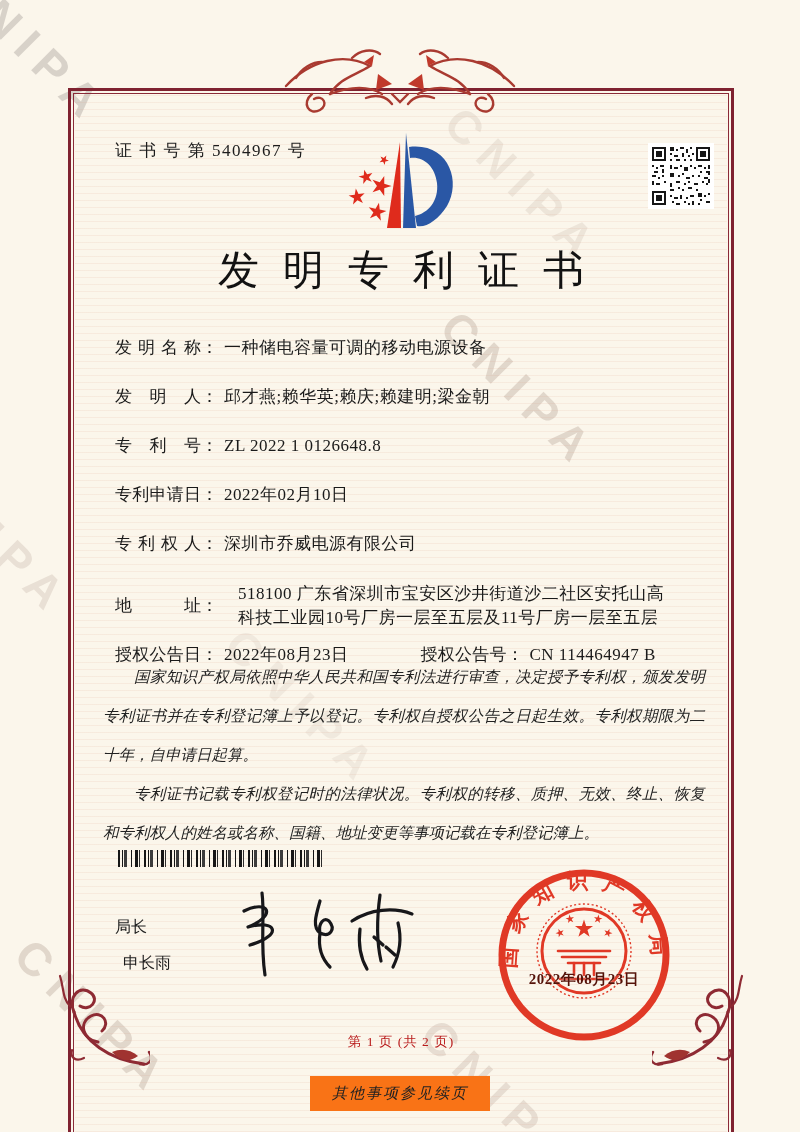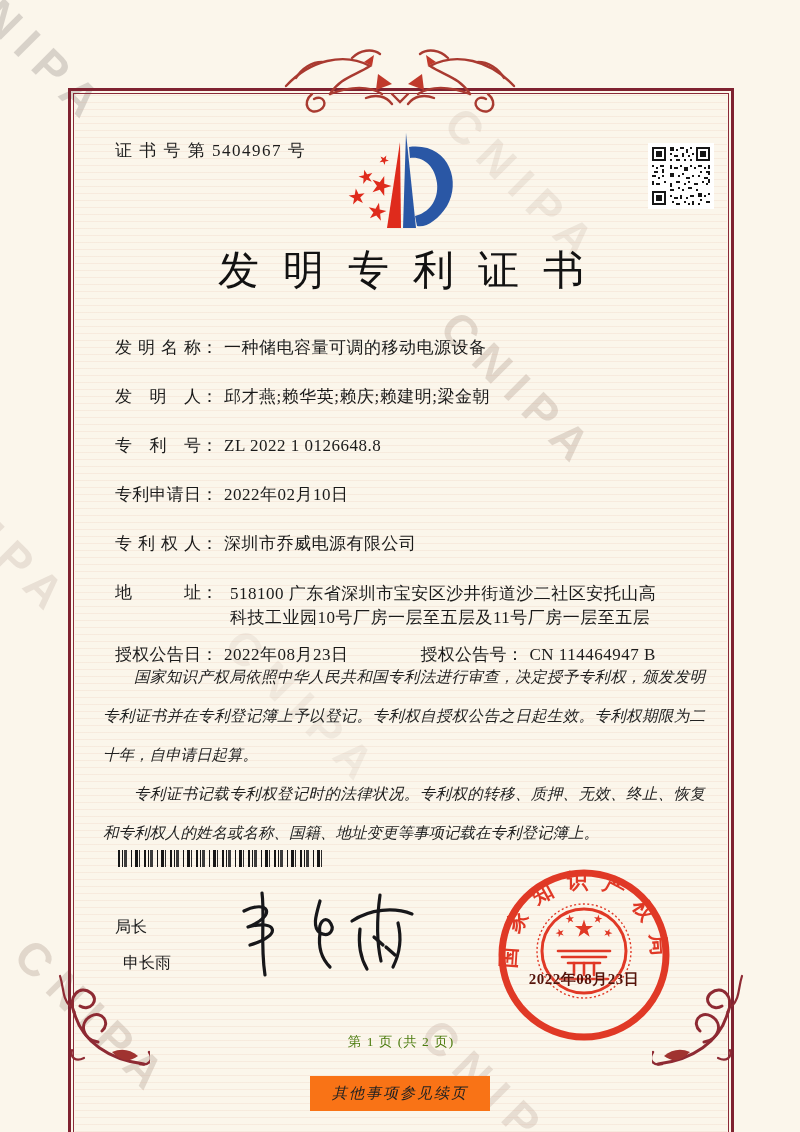--- a/index.html
+++ b/index.html
@@ -55,25 +55,25 @@
 
   .title {
     position: absolute; left: 0; top: 152px; width: 100%;
     text-align: center; font-size: 41px; font-weight: normal;
     color: #121212; letter-spacing: 24px; padding-left: 24px;
     white-space: nowrap;
   }
 
   .fields { position: absolute; left: 44px; top: 246px; width: 590px;
     font-size: 17px; color: #1a1a1a; }
-  .frow { display: flex; align-items: flex-start; line-height: 22px; margin-bottom: 27px; }
+  .frow { display: flex; align-items: center; line-height: 22px; margin-bottom: 27px; }
   .flabel { display: inline-block; width: 86px; text-align: justify; text-align-last: justify; }
   .fcolon { display: inline-block; }
   .fvalue { margin-left: 6px; letter-spacing: 0.5px; }
-  .addr-lines .fvalue-line { margin-left: 12px; letter-spacing: 0.5px; line-height: 24px; }
+  .addr-lines .fvalue-line { margin-left: 20px; letter-spacing: 0.5px; line-height: 24px; }
   .grant-row .group2 { display: flex; margin-left: 72px; }
 
   .body-text {
     position: absolute; left: 32px; top: 566px; width: 602px;
     font-size: 15.5px; line-height: 39px; color: #222;
     font-style: italic; text-align: justify;
   }
   .body-text p { text-indent: 2em; }
 
   .barcode {
@@ -94,21 +94,21 @@
   .seal { position: absolute; left: 425px; top: 776px; width: 176px; height: 176px; }
   .seal svg { position: absolute; left: 0; top: 0; }
   .seal-date {
     position: absolute; left: 0; top: 103px; width: 176px; text-align: center;
     font-size: 15px; font-weight: bold; color: #551309; letter-spacing: 0.5px;
     text-shadow: 0 0 2px rgba(255,255,255,0.6);
   }
 
   .pagenum {
     position: absolute; left: 0; top: 942px; width: 100%;
-    text-align: center; font-size: 13.5px; letter-spacing: 1px; color: #4d7c0f;
+    text-align: center; font-size: 13.5px; letter-spacing: 1px; color: #b91c1c;
   }
 
   .ornament-top { position: absolute; z-index: 3; left: 282px; top: 38px; }
   .flourish-bl  { position: absolute; z-index: 3; left: 50px;  top: 970px; }
   .flourish-br  { position: absolute; z-index: 3; left: 652px; top: 970px; }
 
   .continuation {
     position: absolute; z-index: 2; left: 0; top: 1076px; width: 100%;
     text-align: center;
   }

